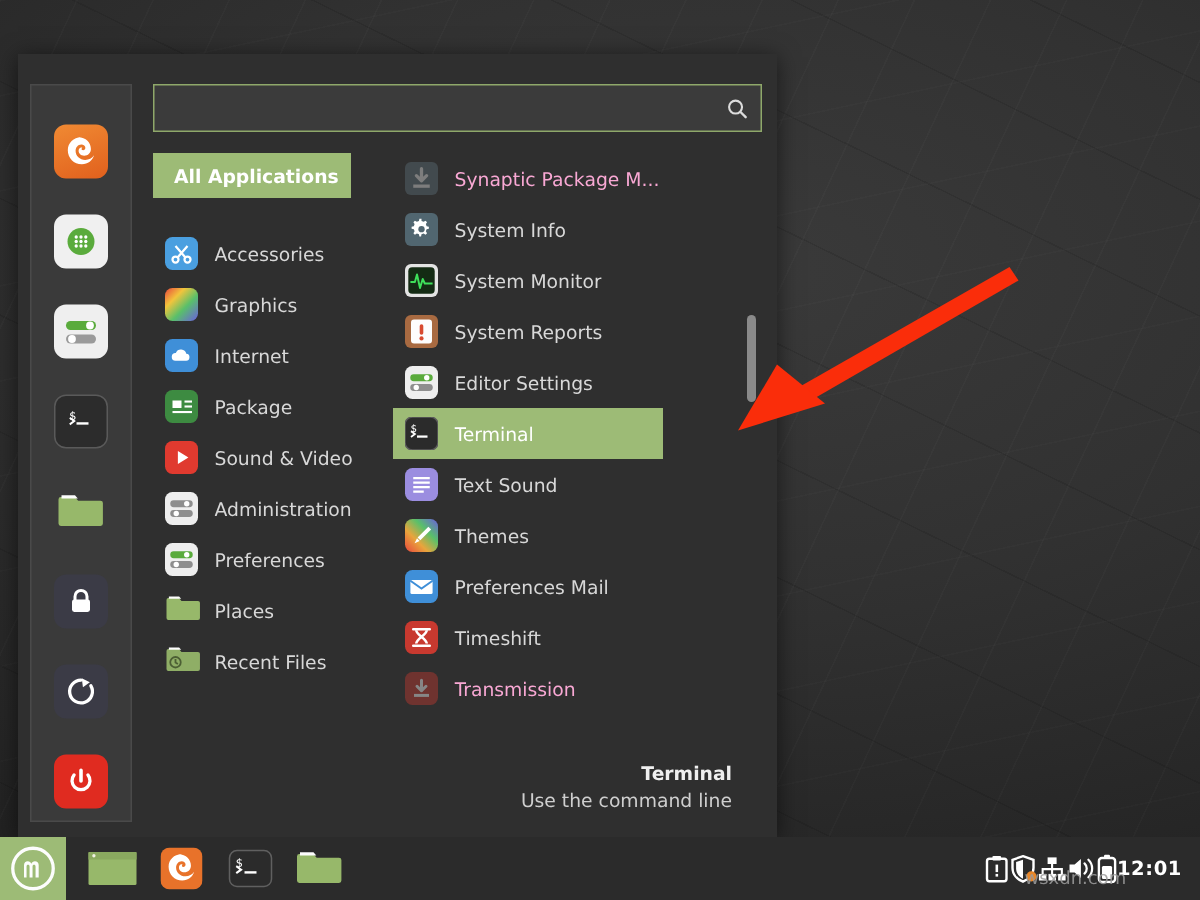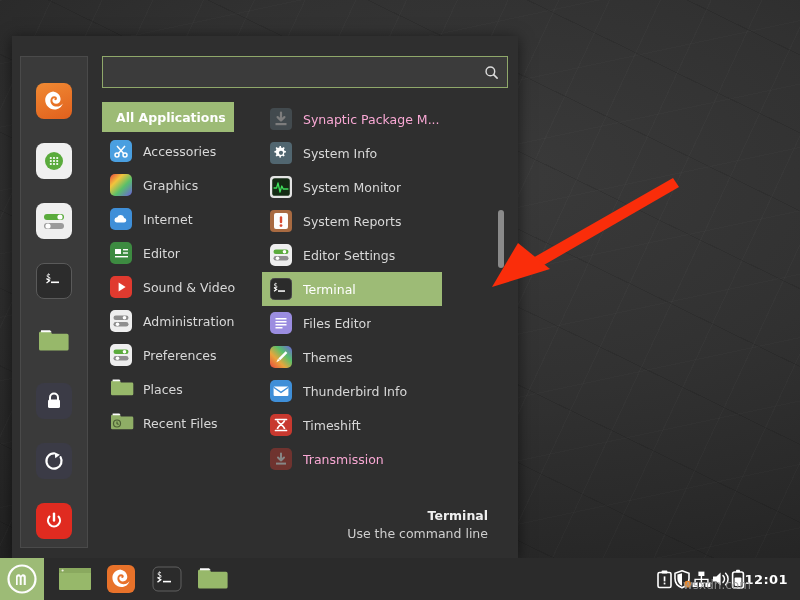--- a/index.html
+++ b/index.html
@@ -93,21 +93,21 @@
   .row .ico { width: 22px; height: 22px; flex: 0 0 22px; position: relative; }
   .row .ico svg { display: block; }
   .row .lbl {
     font-size: 12.5px; color: #d8d8d8;
     white-space: nowrap; overflow: hidden; text-overflow: ellipsis;
   }
 
   .cat-all {
     background: #9dbb76;
     height: 30px;
-    margin-bottom: 2px;
+    margin-bottom: 20px;
     display: flex; align-items: center;
     padding-left: 14px;
     width: 132px;
   }
   .cat-all .lbl { color: #ffffff; font-size: 12.5px; font-weight: 600; }
 
   .row.selected { background: #9dbb76; width: 180px; }
   .row.selected .lbl { color: #ffffff; }
   .row.dim .lbl { color: #f9a8d4; }
   .row.dim .ico { opacity: 0.42; }
@@ -310,21 +310,21 @@
         <div class="row">
           <span class="ico">
             <svg width="22" height="22" viewBox="0 0 22 22">
                 <rect width="22" height="22" rx="5" fill="#3d8b41"></rect>
                 <rect x="5" y="7" width="6" height="5" fill="#fff"></rect>
                 <rect x="13" y="7" width="5" height="1.4" fill="#fff"></rect>
                 <rect x="13" y="10.3" width="5" height="1.4" fill="#fff"></rect>
                 <rect x="5" y="14" width="13" height="1.4" fill="#fff"></rect>
               </svg>
           </span>
-          <span class="lbl">Editor</span>
+          <span class="lbl">Package</span>
         </div>
 
         <div class="row">
           <span class="ico">
             <svg width="22" height="22" viewBox="0 0 22 22">
                 <rect width="22" height="22" rx="5" fill="#e03a2f"></rect>
                 <path d="M8.6 6.6l7 4.4-7 4.4z" fill="#fff"></path>
               </svg>
           </span>
           <span class="lbl">Sound &amp; Video</span>
@@ -456,21 +456,21 @@
             <svg width="22" height="22" viewBox="0 0 22 22">
                 <rect width="22" height="22" rx="5" fill="#9b8de0"></rect>
                 <g fill="#fff">
                   <rect x="5.5" y="6" width="11" height="1.5"></rect>
                   <rect x="5.5" y="9" width="11" height="1.5"></rect>
                   <rect x="5.5" y="12" width="11" height="1.5"></rect>
                   <rect x="5.5" y="15" width="7" height="1.5"></rect>
                 </g>
               </svg>
           </span>
-          <span class="lbl">Files Editor</span>
+          <span class="lbl">Text Sound</span>
         </div>
 
         <div class="row">
           <span class="ico">
             <svg width="22" height="22" viewBox="0 0 22 22">
                 <defs>
                   <linearGradient id="g2" x1="0" y1="1" x2="1" y2="0">
                     <stop offset="0" stop-color="#e8463c"></stop>
                     <stop offset="0.35" stop-color="#e8a53c"></stop>
                     <stop offset="0.65" stop-color="#59c06a"></stop>
@@ -486,21 +486,21 @@
         </div>
 
         <div class="row">
           <span class="ico">
             <svg width="22" height="22" viewBox="0 0 22 22">
                 <rect width="22" height="22" rx="5" fill="#3f8fd8"></rect>
                 <rect x="3.6" y="6.6" width="14.8" height="9.4" rx="1" fill="#fff"></rect>
                 <path d="M3.6 7.2L11 12.4l7.4-5.2" stroke="#3f8fd8" stroke-width="1.3" fill="none"></path>
               </svg>
           </span>
-          <span class="lbl">Thunderbird Info</span>
+          <span class="lbl">Preferences Mail</span>
         </div>
 
         <div class="row">
           <span class="ico">
             <svg width="22" height="22" viewBox="0 0 22 22">
                 <rect width="22" height="22" rx="5" fill="#c8392f"></rect>
                 <path d="M5.5 5.5h11M5.5 16.5h11" stroke="#fff" stroke-width="1.7" stroke-linecap="round"></path>
                 <path d="M7.5 6.2c0 3 7 5.6 7 8.8M14.5 6.2c0 3-7 5.6-7 8.8" stroke="#fff" stroke-width="1.7" fill="none"></path>
               </svg>
           </span>

